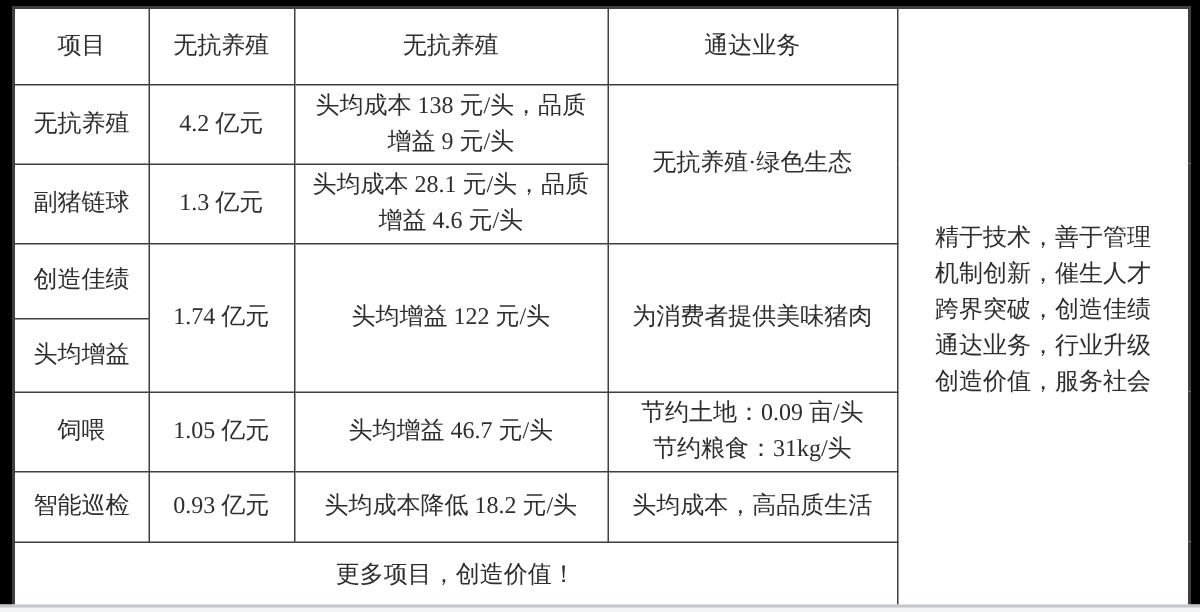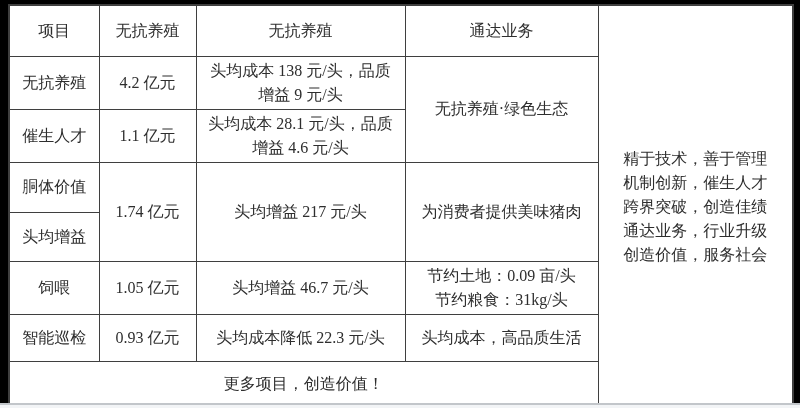--- a/index.html
+++ b/index.html
@@ -103,48 +103,48 @@
     </tr>
 
     <tr class="r-1">
       <td>无抗养殖</td>
       <td>4.2 亿元</td>
       <td>头均成本 138 元/头，品质增益 9 元/头</td>
       <td rowspan="2">无抗养殖·绿色生态</td>
     </tr>
 
     <tr class="r-2">
-      <td>催生人才</td>
-      <td>1.1 亿元</td>
+      <td>副猪链球</td>
+      <td>1.3 亿元</td>
       <td>头均成本 28.1 元/头，品质增益 4.6 元/头</td>
     </tr>
 
     <tr class="r-3">
-      <td>胴体价值</td>
+      <td>创造佳绩</td>
       <td rowspan="2">1.74 亿元</td>
-      <td rowspan="2">头均增益 217 元/头</td>
+      <td rowspan="2">头均增益 122 元/头</td>
       <td rowspan="2">为消费者提供美味猪肉</td>
     </tr>
 
     <tr class="r-4">
       <td>头均增益</td>
     </tr>
 
     <tr class="r-5">
       <td>饲喂</td>
       <td>1.05 亿元</td>
       <td>头均增益 46.7 元/头</td>
       <td class="multiline">节约土地：0.09 亩/头
 节约粮食：31kg/头</td>
     </tr>
 
     <tr class="r-6">
       <td>智能巡检</td>
       <td>0.93 亿元</td>
-      <td>头均成本降低 22.3 元/头</td>
+      <td>头均成本降低 18.2 元/头</td>
       <td>头均成本，高品质生活</td>
     </tr>
 
     <tr class="r-footer">
       <td colspan="4">更多项目，创造价值！</td>
     </tr>
   </tbody>
     </table>
 
   <div class="bottom-strip"></div>

